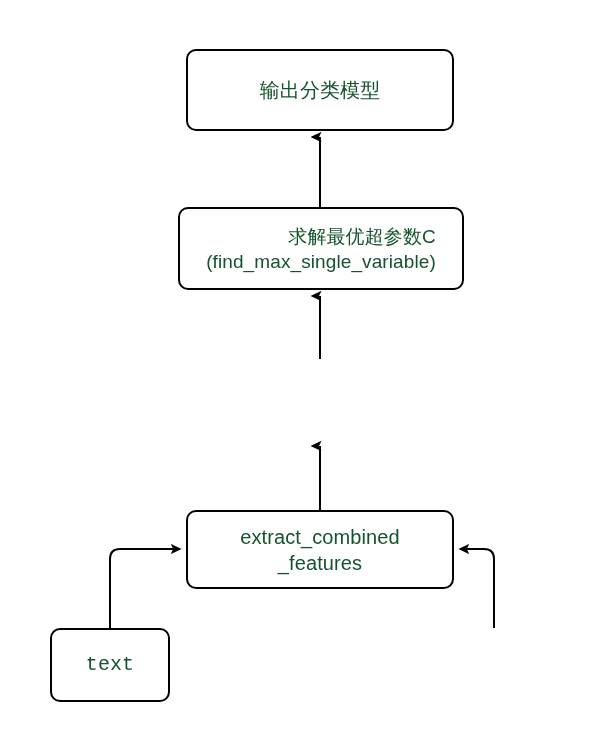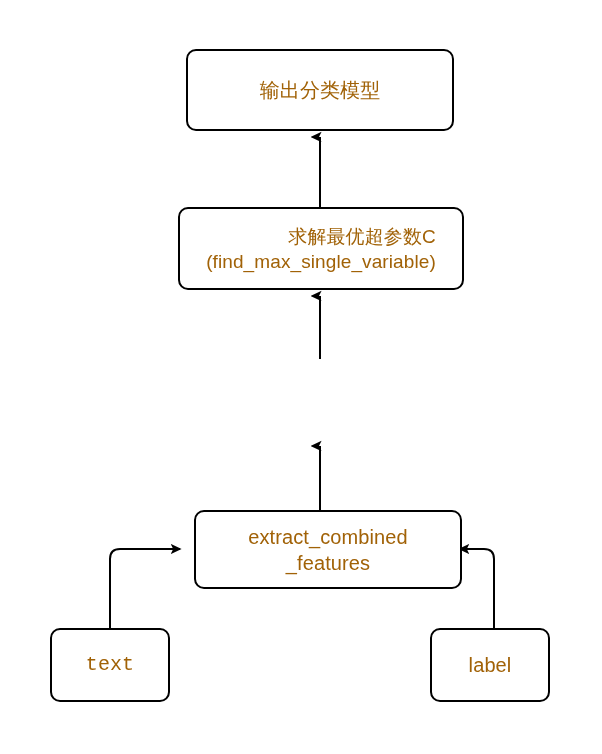--- a/index.html
+++ b/index.html
@@ -33,36 +33,36 @@
     box-sizing: border-box;
     border: 2px solid #000000;
     border-radius: 10px;
     background: #ffffff;
     display: flex;
     align-items: center;
     justify-content: center;
     text-align: center;
   }
   .node-label {
-    color: #a16207;
+    color: #14532d;
     font-size: 20px;
     line-height: 26px;
     white-space: pre-line;
     letter-spacing: 0.1px;
   }
   .node-label.small {
     font-size: 19px;
     line-height: 25px;
     text-align: right;
   }
   
   #node-output      { left: 186px; top: 49px;  width: 268px; height: 82px; }
   #node-hyperparam  { left: 178px; top: 207px; width: 286px; height: 83px; }
   #node-svm         { left: 186px; top: 359px; width: 268px; height: 81px; }
-  #node-extract     { left: 186px; top: 510px; width: 268px; height: 79px; margin-left: 8px; }
+  #node-extract     { left: 186px; top: 510px; width: 268px; height: 79px; }
   #node-text        { left: 50px;  top: 628px; width: 120px; height: 74px; font-family: Liberation Mono, monospace; }
   #node-label-input { left: 430px; top: 628px; width: 120px; height: 74px; }
 </style>
 </head>
 <body>
 
 <div id="diagram-root">
 
   <svg class="flow-svg" viewBox="0 0 602 754">
     <defs>
@@ -100,17 +100,14 @@
 
   <div class="node-box" id="node-extract">
     <span class="node-label">extract_combined
 _features</span>
   </div>
 
   <div class="node-box" id="node-text">
     <span class="node-label">text</span>
   </div>
 
-  <div class="node-box" id="node-label-input">
-    <span class="node-label">label</span>
-  </div>
 
 </div>
 
 </body></html>

